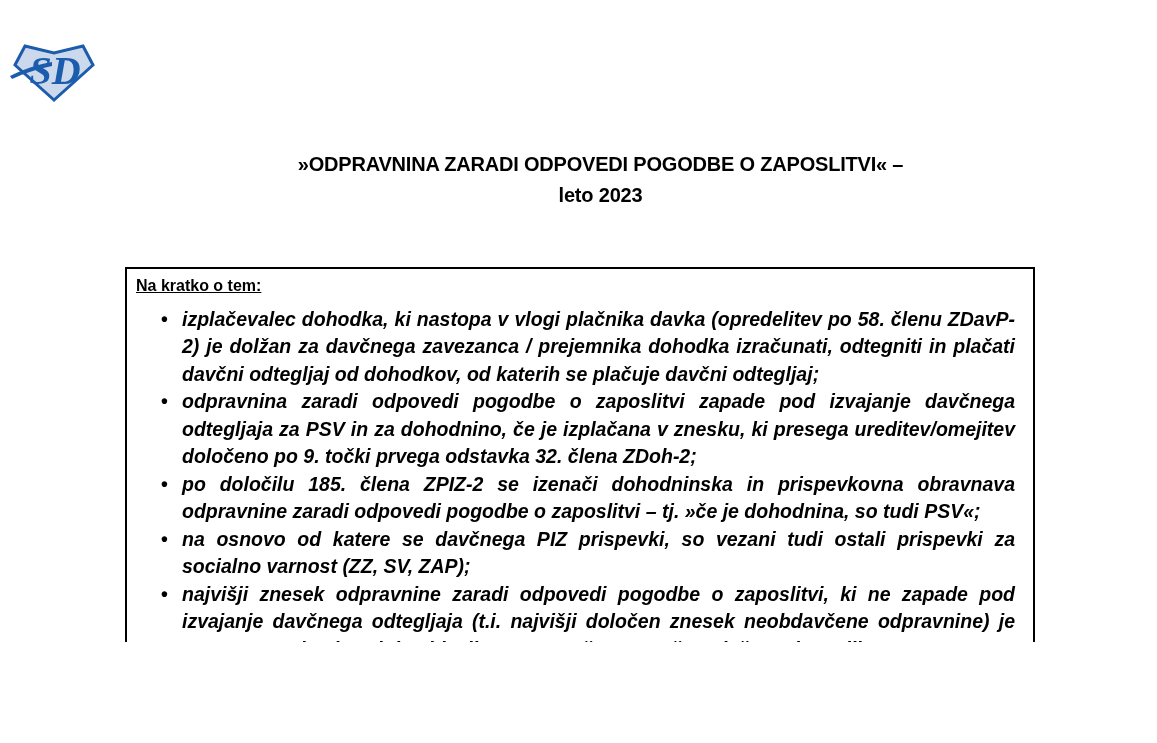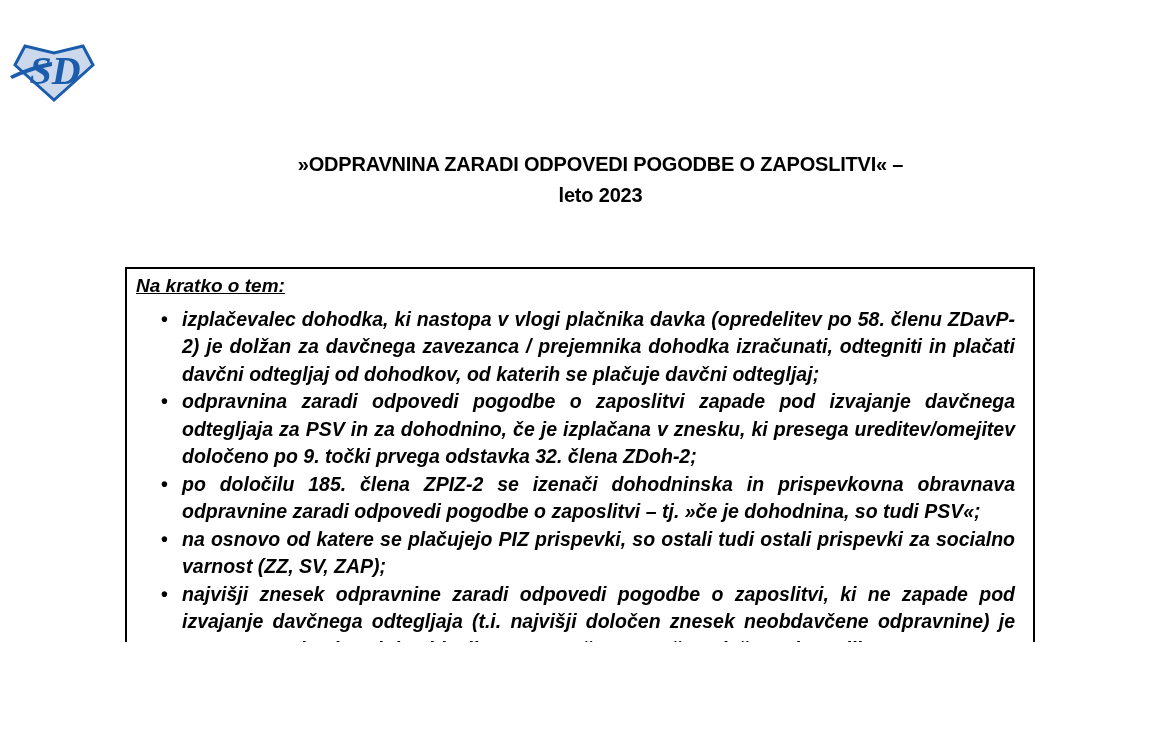--- a/index.html
+++ b/index.html
@@ -41,23 +41,22 @@
     top: 267px;
     width: 910px;
     height: 520px; 
     border: 2px solid #000000;
     box-sizing: border-box;
     padding: 3px 12px 0 9px;
     background: #ffffff;
   }
   .box-heading {
     display: inline-block;
-    font-size: 19px;
+    font-size: 16px;
     font-weight: bold;
-    font-style: italic;
     text-decoration: underline;
     line-height: 27.5px;
   }
   ul.bullet-list {
     margin: 6px;
     padding: 0 0 0 40px;
     list-style: none;
   }
   ul.bullet-list li {
     position: relative;
@@ -91,18 +90,18 @@
     <div>»ODPRAVNINA ZARADI ODPOVEDI POGODBE O ZAPOSLITVI« –</div>
     <div>leto 2023</div>
   </div>
 
   <div class="info-box">
     <span class="box-heading">Na kratko o tem:</span>
     <ul class="bullet-list">
         <li>izplačevalec dohodka, ki nastopa v vlogi plačnika davka (opredelitev po 58. členu ZDavP-2) je dolžan za davčnega zavezanca / prejemnika dohodka izračunati, odtegniti in plačati davčni odtegljaj od dohodkov, od katerih se plačuje davčni odtegljaj;</li>
         <li>odpravnina zaradi odpovedi pogodbe o zaposlitvi zapade pod izvajanje davčnega odtegljaja za PSV in za dohodnino, če je izplačana v znesku, ki presega ureditev/omejitev določeno po 9. točki prvega odstavka 32. člena ZDoh-2;</li>
         <li>po določilu 185. člena ZPIZ-2 se izenači dohodninska in prispevkovna obravnava odpravnine zaradi odpovedi pogodbe o zaposlitvi – tj. »če je dohodnina, so tudi PSV«;</li>
-        <li>na osnovo od katere se plačujejo PIZ prispevki, so ostali tudi ostali prispevki za socialno varnost (ZZ, SV, ZAP);</li>
+        <li>na osnovo od katere se davčnega PIZ prispevki, so vezani tudi ostali prispevki za socialno varnost (ZZ, SV, ZAP);</li>
         <li>najvišji znesek odpravnine zaradi odpovedi pogodbe o zaposlitvi, ki ne zapade pod izvajanje davčnega odtegljaja (t.i. najvišji določen znesek neobdavčene odpravnine) je vezan na podatek zadnje objavljene povprečne mesečne plače v Sloveniji;</li>
       </ul>
   </div>
 
 </div>
 
 </body></html>

